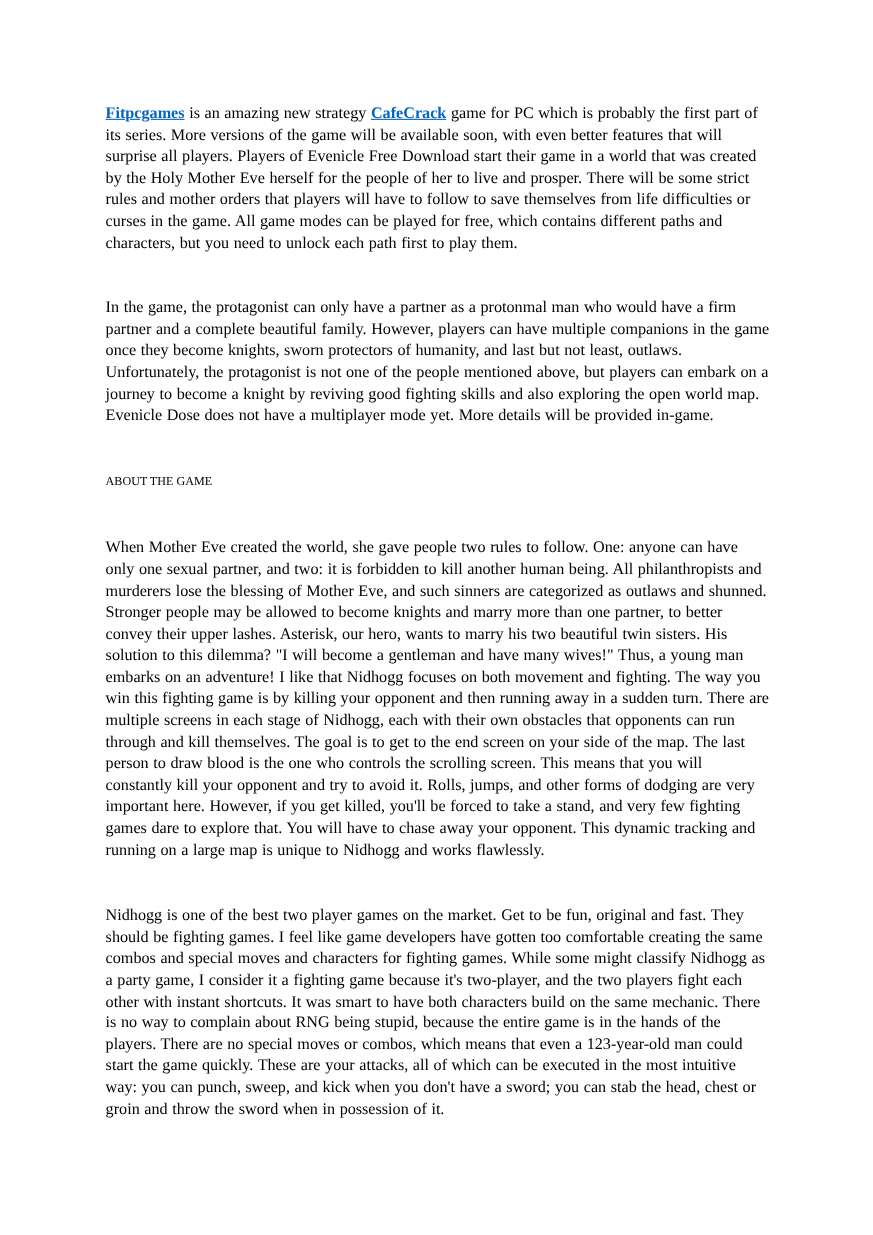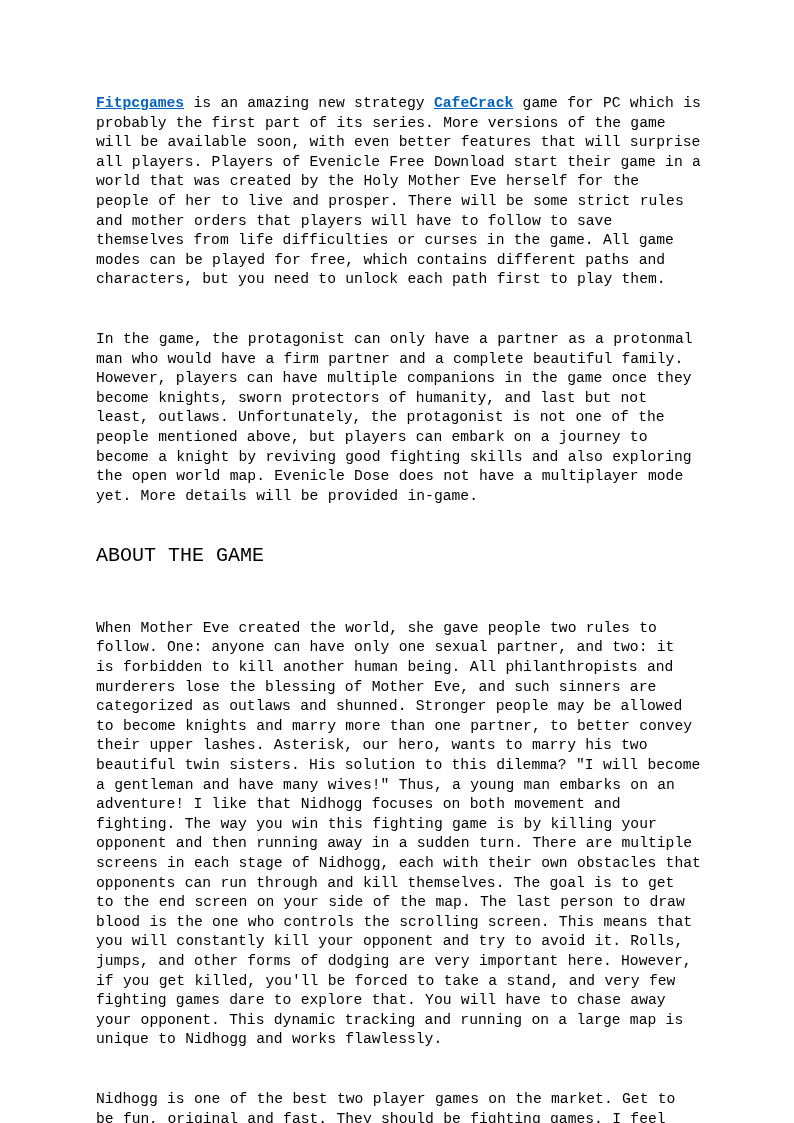--- a/index.html
+++ b/index.html
@@ -7,35 +7,35 @@
     padding: 0;
     background: #ffffff;
   }
   .page {
     position: relative;
     box-sizing: border-box;
     width: 794px;
     height: 1123px;
     background: #ffffff;
     color: #000000;
-    font-family: Liberation Mono, monospace;
+    font-family: Liberation Serif, serif;
     padding: 94px 93px 0 96px;
     overflow: hidden;
   }
   .para {
     font-size: 14.7px;
     line-height: 19.6px;
     margin: 0 0 40px 0;
     text-align: left;
     word-spacing: 0.5px;
   }
   .heading {
-    font-size: 20px;
+    font-size: 11px;
     line-height: 19.6px;
-    margin: 0 0 53px 0;
+    margin: 0 0 41px 0;
     font-weight: normal;
   }
   a.doc-link {
     color: #0563c1;
     font-weight: bold;
     text-decoration: underline;
     cursor: pointer;
   }
 </style>
 </head>

